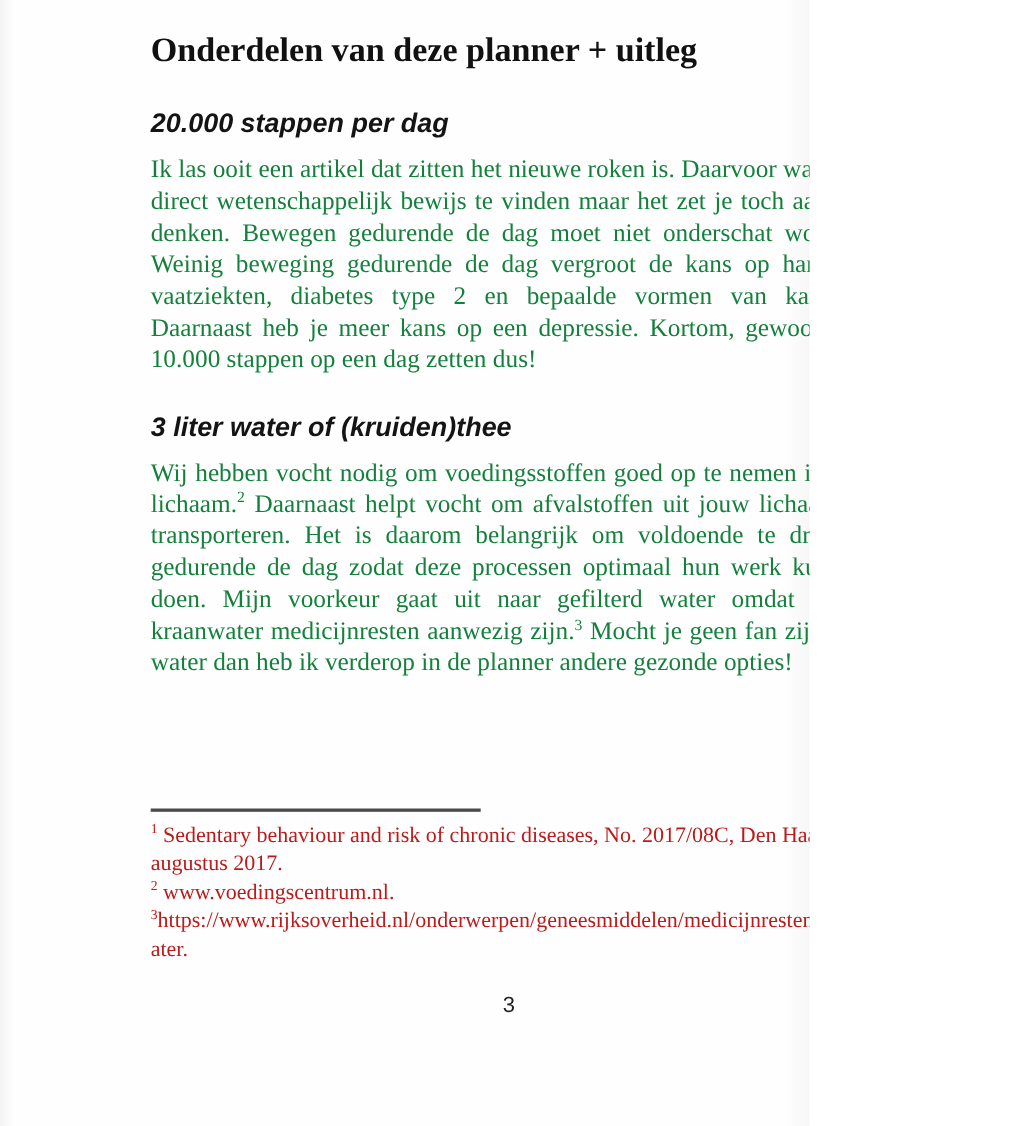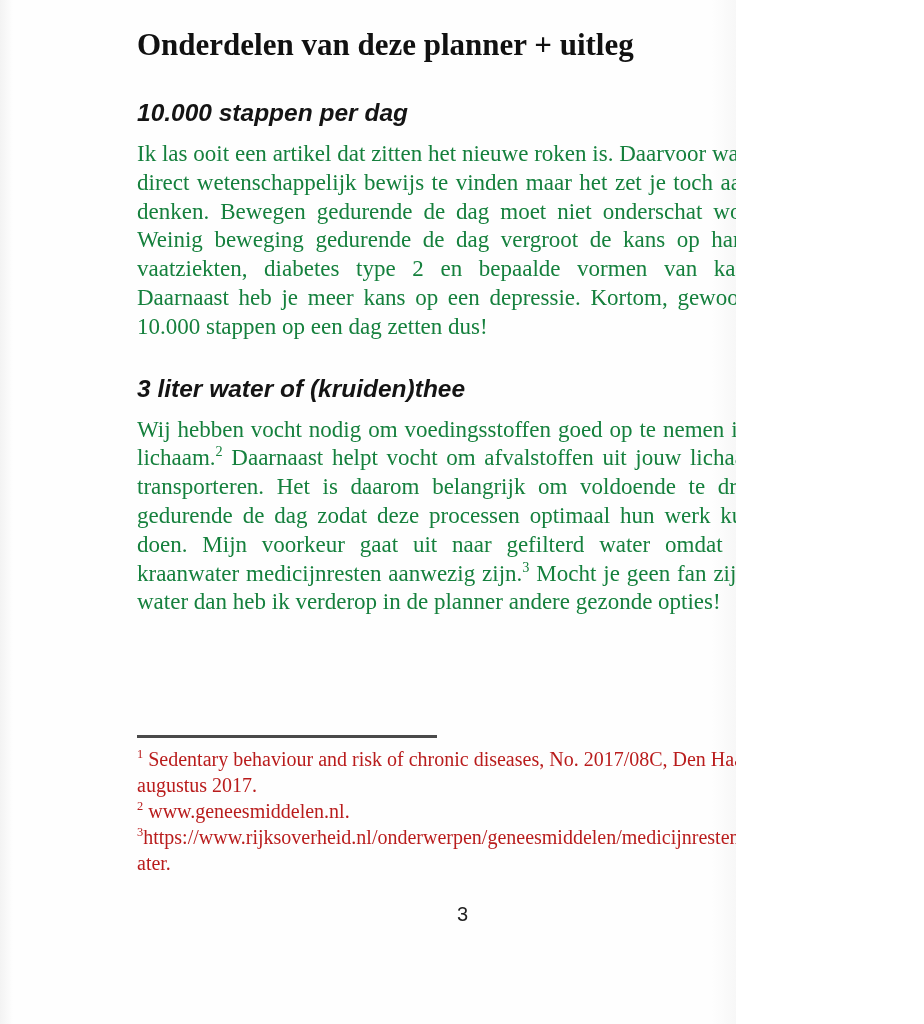--- a/index.html
+++ b/index.html
@@ -97,31 +97,31 @@
 <body>
 
 <div class="page" style="--page-bg: #fefefe; --text-color: #1c1c1c;">
   <div class="edge-left"></div>
   <div class="edge-right"></div>
 
   <div class="content">
 
     <h1 class="title">Onderdelen van deze planner + uitleg</h1>
 
-    <h2 class="section-heading">10.000 stappen per dag</h2>
+    <h2 class="section-heading">20.000 stappen per dag</h2>
 
     <p class="body-text">Ik las ooit een artikel dat zitten het nieuwe roken is. Daarvoor was niet direct wetenschappelijk bewijs te vinden maar het zet je toch aan het denken. Bewegen gedurende de dag moet niet onderschat worden. Weinig beweging gedurende de dag vergroot de kans op hart- en vaatziekten, diabetes type 2 en bepaalde vormen van kanker.<sup>1</sup> Daarnaast heb je meer kans op een depressie. Kortom, gewoon die 10.000 stappen op een dag zetten dus!</p>
 
     <h2 class="section-heading second">3 liter water of (kruiden)thee</h2>
 
     <p class="body-text">Wij hebben vocht nodig om voedingsstoffen goed op te nemen in ons lichaam.<sup>2</sup> Daarnaast helpt vocht om afvalstoffen uit jouw lichaam te transporteren. Het is daarom belangrijk om voldoende te drinken gedurende de dag zodat deze processen optimaal hun werk kunnen doen. Mijn voorkeur gaat uit naar gefilterd water omdat er in kraanwater medicijnresten aanwezig zijn.<sup>3</sup> Mocht je geen fan zijn van water dan heb ik verderop in de planner andere gezonde opties!</p>
 
     <hr class="footnote-sep">
 
     <div class="footnotes">
       <p class="fn"><sup>1</sup><span> Sedentary behaviour and risk of chronic diseases, No. 2017/08C, Den Haag, 22 augustus 2017.</span></p>
-      <p class="fn"><sup>2</sup><span> www.geneesmiddelen.nl.</span></p>
+      <p class="fn"><sup>2</sup><span> www.voedingscentrum.nl.</span></p>
       <p class="fn break-url"><sup>3</sup><span>https://www.rijksoverheid.nl/onderwerpen/geneesmiddelen/medicijnresten-in-water.</span></p>
     </div>
 
     <div class="page-number">3</div>
   </div>
 </div>
 
 </body></html>

